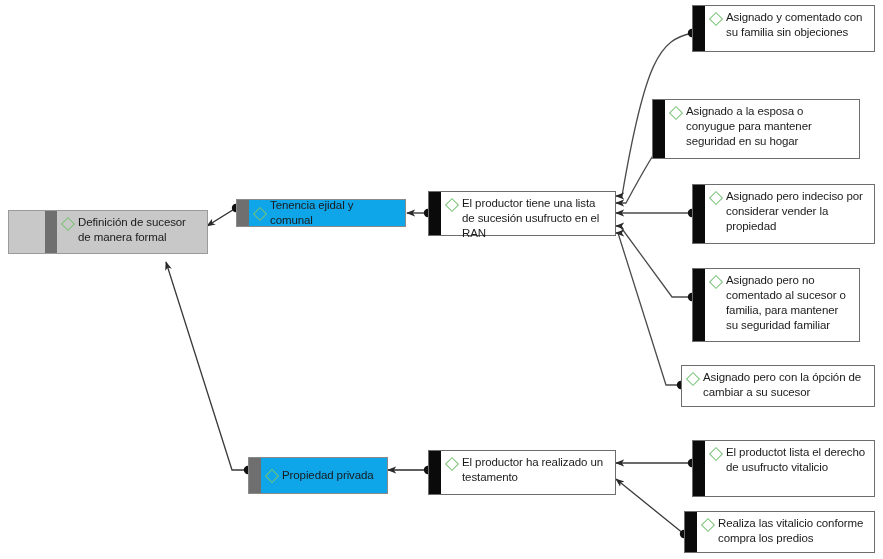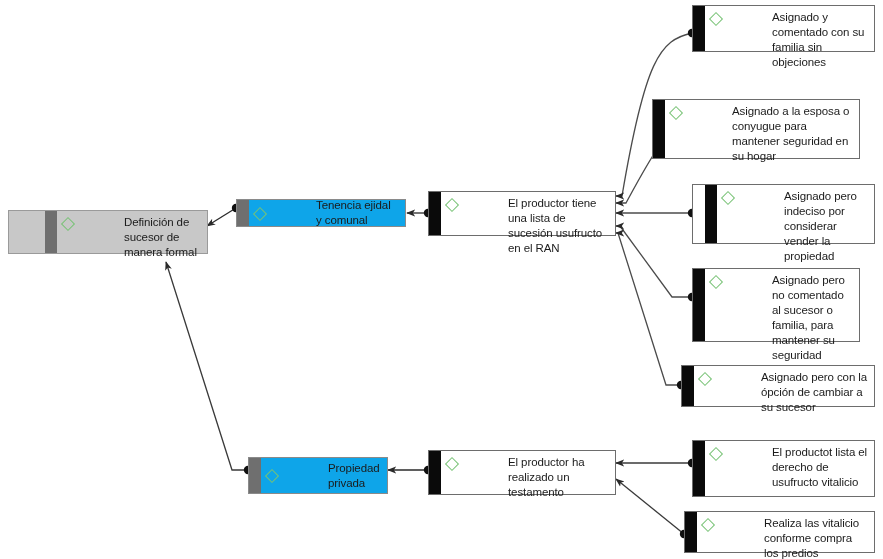--- a/index.html
+++ b/index.html
@@ -37,21 +37,20 @@
   .node .bar {
     flex: 0 0 auto;
     width: 12px;
   }
   .node .body {
     flex: 1 1 auto;
     display: flex;
     align-items: flex-start;
     padding: 4px 6px 4px 3px;
     box-sizing: border-box;
-    gap: 46px;
   }
   .node .label {
     font-size: 11.5px;
     line-height: 15px;
     color: #1b1b1b;
     letter-spacing: -0.1px;
     white-space: pre-line;
   }
   .diamond {
     flex: 0 0 auto;
@@ -211,37 +210,37 @@
   </div>
 
   <div class="node white" style="left:652px; top:99px; width:208px; height:60px;">
     <div class="bar"></div>
     <div class="body">
       <span class="diamond"></span>
       <span class="label">Asignado a la esposa o conyugue para mantener seguridad en su hogar</span>
     </div>
   </div>
 
-  <div class="node white" style="left:692px; top:184px; width:183px; height:60px;padding-left:12px;">
+  <div class="node white" style="left:692px; top:184px; width:183px; height:60px;">
     <div class="bar"></div>
     <div class="body">
       <span class="diamond"></span>
       <span class="label">Asignado pero indeciso por considerar vender la propiedad</span>
     </div>
   </div>
 
   <div class="node white" style="left:692px; top:268px; width:168px; height:74px;">
     <div class="bar"></div>
     <div class="body">
       <span class="diamond"></span>
       <span class="label">Asignado pero no comentado al sucesor o familia, para mantener su seguridad familiar</span>
     </div>
   </div>
 
-  <div class="node white" style="left:681px; top:365px; width:194px; height:42px;">
+  <div class="node white" style="left:681px; top:365px; width:194px; height:42px;flex-direction:column;">
     <div class="bar"></div>
     <div class="body">
       <span class="diamond"></span>
       <span class="label">Asignado pero con la ópción de cambiar a su sucesor</span>
     </div>
   </div>
 
   <div class="node white" style="left:692px; top:440px; width:183px; height:57px;">
     <div class="bar"></div>
     <div class="body">

